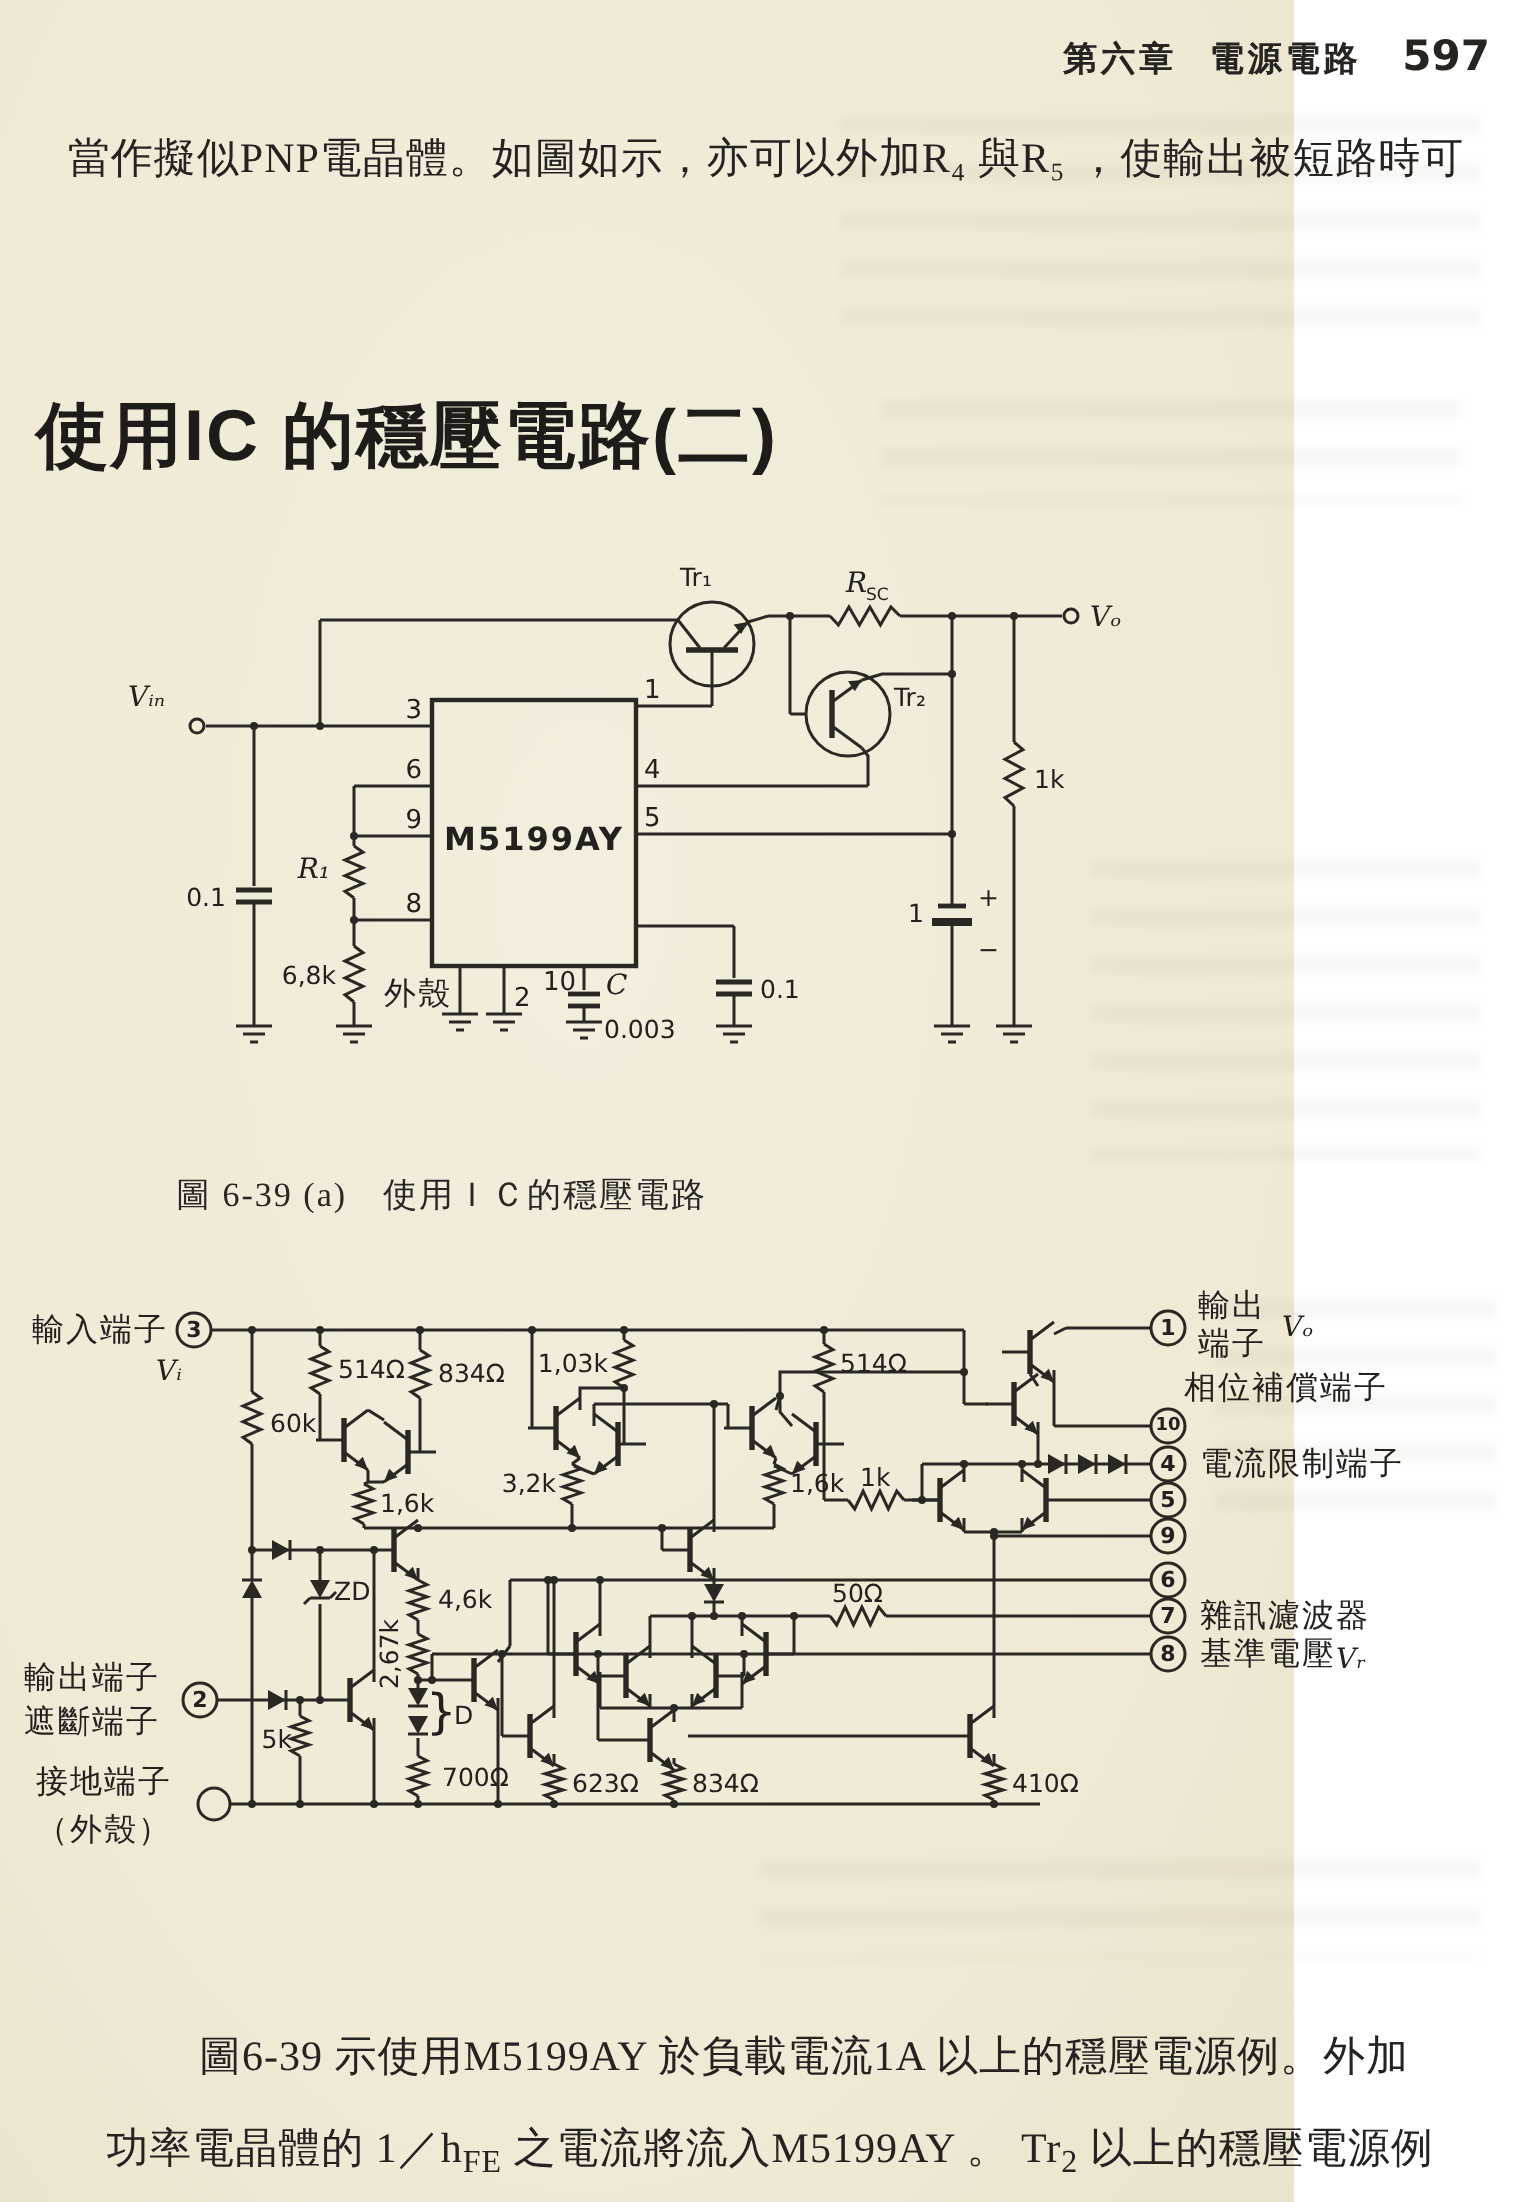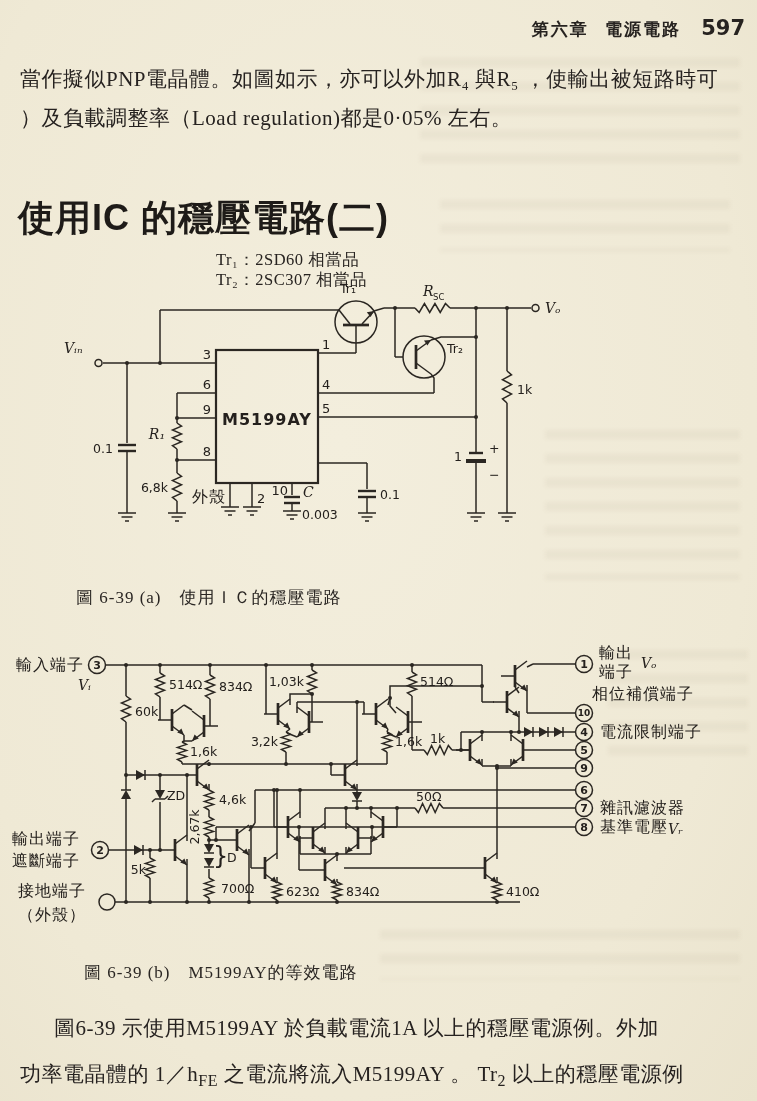--- a/index.html
+++ b/index.html
@@ -1,39 +1,39 @@
 <!DOCTYPE html>
 <html><head>
 <meta charset="utf-8">
 <style>
   html,body{margin:0;padding:0;}
   body{width:757px;height:1101px;overflow:hidden;
        font-family:"Liberation Serif", serif;}
-  .page{position:absolute;left:0;top:0;width:757px;height:1101px;
+  .page{position:absolute;left:0;top:0;width:647px;height:1101px;
         background:#f0ead7;
         background-image:radial-gradient(ellipse at 45% 40%, #f3eedd 0%, #efe9d5 70%, #eae3cd 100%);
         color:#272320;}
   .abs{position:absolute;}
   
   .hdr{top:16px;left:0;width:745px;text-align:right;font-size:17px;letter-spacing:2px;font-weight:bold;}
   .hdr .pg{font-size:21px;font-weight:bold;letter-spacing:0;margin-left:14px;font-family:"DejaVu Sans",sans-serif;}
   
-  .para{font-size:21px;letter-spacing:0.5px;line-height:39px;color:#262220;}
+  .para{font-size:21px;letter-spacing:0.5px;line-height:39px;color:#262220;text-align:center;}
   .p1{top:60px;left:20px;width:726px;}
   .p2{top:1005px;left:20px;width:730px;line-height:46px;}
   .p2 .ind{display:inline-block;width:34px;}
   sub.ss{font-size:16px;}
   
   .headline{top:194px;left:18px;font-family:"Liberation Sans",sans-serif;
             font-weight:bold;font-size:36px;letter-spacing:1px;color:#1e1b18;}
   
   .trnote{top:250px;left:216px;font-size:16.5px;line-height:20px;letter-spacing:0.5px;}
   
   .cap{font-size:17px;letter-spacing:1px;color:#2a2623;}
-  .capA{top:586px;left:76px;}
+  .capA{top:586px;left:88px;}
   .capB{top:961px;left:84px;}
   
   svg{position:absolute;overflow:visible;}
   svg line, svg polyline, svg path, svg rect.box, svg circle.oc{stroke:#2b2722;stroke-width:1.5;fill:none;}
   svg .bar{stroke-width:2.7;}
   svg .thick{stroke-width:2.4;}
   svg .plate{stroke-width:4;}
   svg polygon{fill:#2b2722;stroke:none;}
   svg circle.dot{fill:#2b2722;stroke:none;}
   svg text{fill:#24201d;stroke:none;font-family:"DejaVu Sans",sans-serif;font-size:12.5px;}
@@ -61,29 +61,24 @@
   <div class="bleed" style="left:380px;top:930px;width:360px;height:50px;"></div>
 
   <div class="abs hdr">
     <span>第六章</span>
     <span style="margin-left:10px;">電源電路</span>
     <span class="pg">597</span>
   </div>
 
   <div class="abs para p1">
     <div>當作擬似PNP電晶體。如圖如示，亦可以外加R₄ 與R₅ ，使輸出被短路時可</div>
-    <div>）及負載調整率（Load regulation)都是0·05% 左右。</div>
   </div>
 
   <div class="abs headline">使用IC 的穩壓電路(二)</div>
 
-  <div class="abs trnote">
-    <div>Tr₁：2SD60 相當品</div>
-    <div>Tr₂：2SC307 相當品</div>
-  </div>
 
   <svg width="700" height="310" viewBox="0 0 700 310" style="left:0;top:245px;">
     <g>
 
       <circle class="oc" cx="98.5" cy="118" r="3.5"></circle>
       <line x1="103" y1="118" x2="216" y2="118"></line>
       <circle class="dot" cx="127" cy="118" r="2"></circle>
         <circle class="dot" cx="160" cy="118" r="2"></circle>
 
       <line x1="127" y1="118" x2="127" y2="198"></line>
@@ -706,20 +701,19 @@
       <text x="221" y="253">700Ω</text>
       <text x="286" y="256">623Ω</text>
       <text x="346" y="256">834Ω</text>
       <text x="506" y="256">410Ω</text>
       <text x="167" y="160">ZD</text>
       <text style="font-size:24px" x="213" y="224">}</text>
       <text x="227" y="222">D</text>
     </g>
   </svg>
 
-  <div class="abs cap capB">圖 6-39 (b)　M5199AY的等效電路</div>
 
   <div class="abs para p2">
     <div><span class="ind"></span><span>圖6-39 示使用M5199AY 於負載電流1A 以上的穩壓電源例。外加</span></div>
     <div><span>功率電晶體的 1／h</span><sub class="ss">FE</sub><span> 之電流將流入M5199AY 。 Tr</span><sub class="ss">2</sub><span> 以上的穩壓電源例</span></div>
   </div>
 
 </div>
 
 </body></html>

